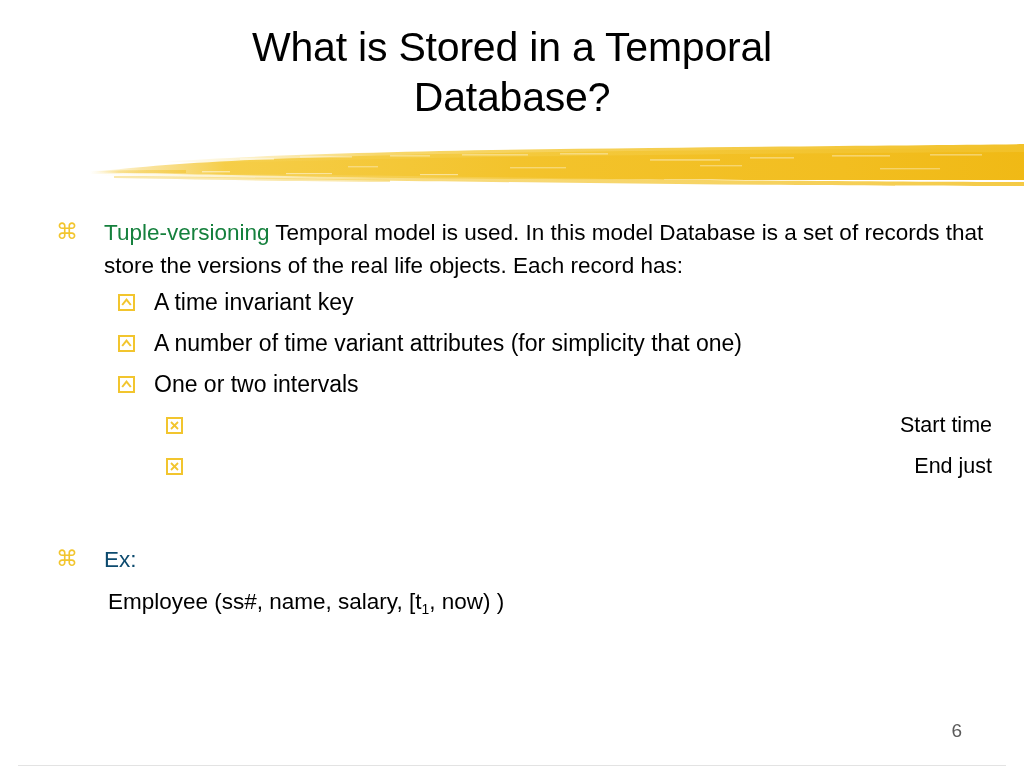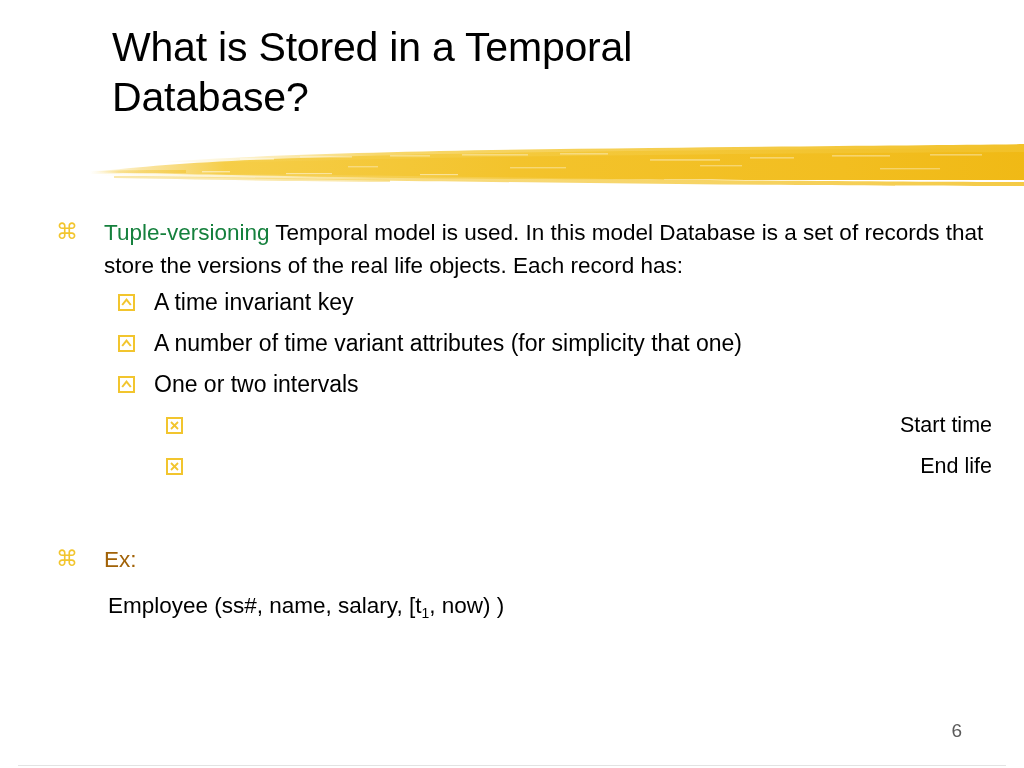--- a/index.html
+++ b/index.html
@@ -23,20 +23,21 @@
     height: 768px;
     background: #ffffff;
   }
 
   
   .title-block {
     position: absolute;
     left: 112px;
     top: 22px;
     width: 800px;
+    text-align: center;
   }
   .title-text {
     font-family: "Liberation Sans", sans-serif;
     font-size: 41px;
     line-height: 50px;
     font-weight: normal;
     color: #000000;
     letter-spacing: -0.2px;
   }
 
@@ -69,21 +70,21 @@
     position: absolute;
     left: 4px;
     top: 3px;
     font-size: 22px;
     line-height: 26px;
     color: #F2C52E;
     font-family: "DejaVu Sans", sans-serif;
   }
   .lvl1-text { display: inline; }
   .kw-orange { color: #15803d; }
-  .kw-blue  { color: #a16207; }
+  .kw-blue  { color: #0c4a6e; }
 
   .lvl2 {
     position: relative;
     padding-left: 40px;
     margin-left: 62px;
     font-size: 23px;
     line-height: 41px;
   }
   .lvl3 {
     position: relative;
@@ -105,21 +106,21 @@
     left: 4px;
     top: 12px;
   }
   .bullet-sq svg { display: block; }
 
   .spacer-blank { height: 56px; }
 
   .example-line {
     margin-left: 56px;
     font-size: 22.5px;
-    line-height: 40px;
+    line-height: 32px;
     margin-top: 10px;
   }
   sub { font-size: 0.62em; vertical-align: baseline; position: relative; top: 0.35em; }
 
   
   .page-number {
     position: absolute;
     right: 62px;
     bottom: 26px;
     font-size: 19px;
@@ -245,21 +246,21 @@
       <span>Start time</span>
     </div>
 
     <div class="lvl3">
       <span class="bullet-sq">
         <svg width="13" height="13" viewBox="0 0 13 13">
             <line x1="3" y1="3" x2="10" y2="10" stroke="#F2C52E" stroke-width="1.8"></line>
             <line x1="10" y1="3" x2="3" y2="10" stroke="#F2C52E" stroke-width="1.8"></line>
           </svg>
       </span>
-      <span>End life</span>
+      <span>End just</span>
     </div>
 
     <div class="spacer-blank"></div>
 
     <div class="lvl1">
       <span class="bullet-cmd">⌘</span>
       <span class="kw-blue">Ex:</span>
     </div>
 
     <div class="example-line">

